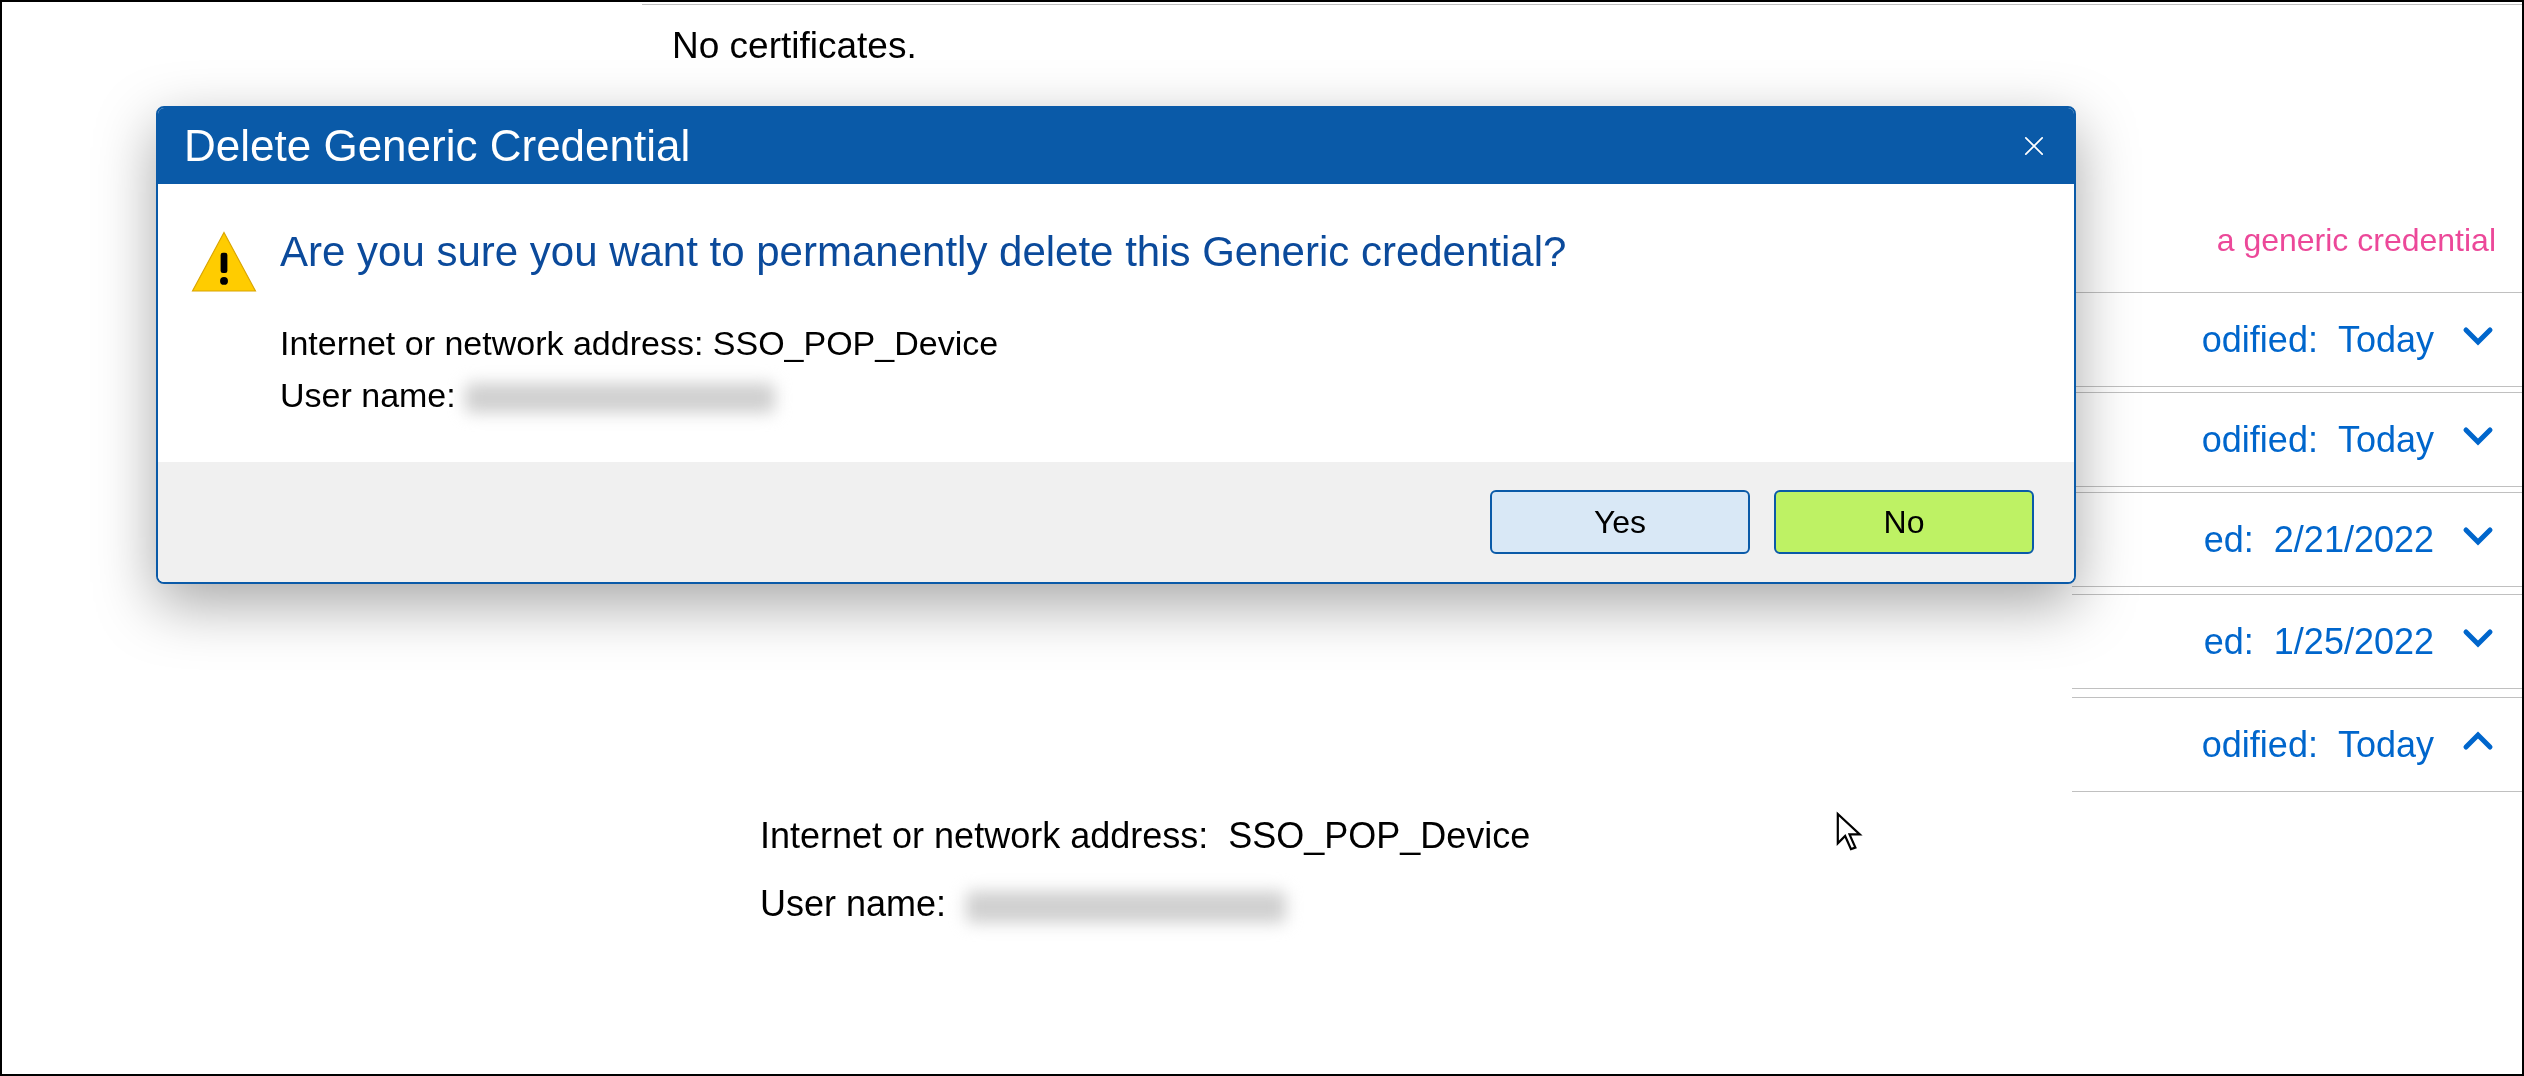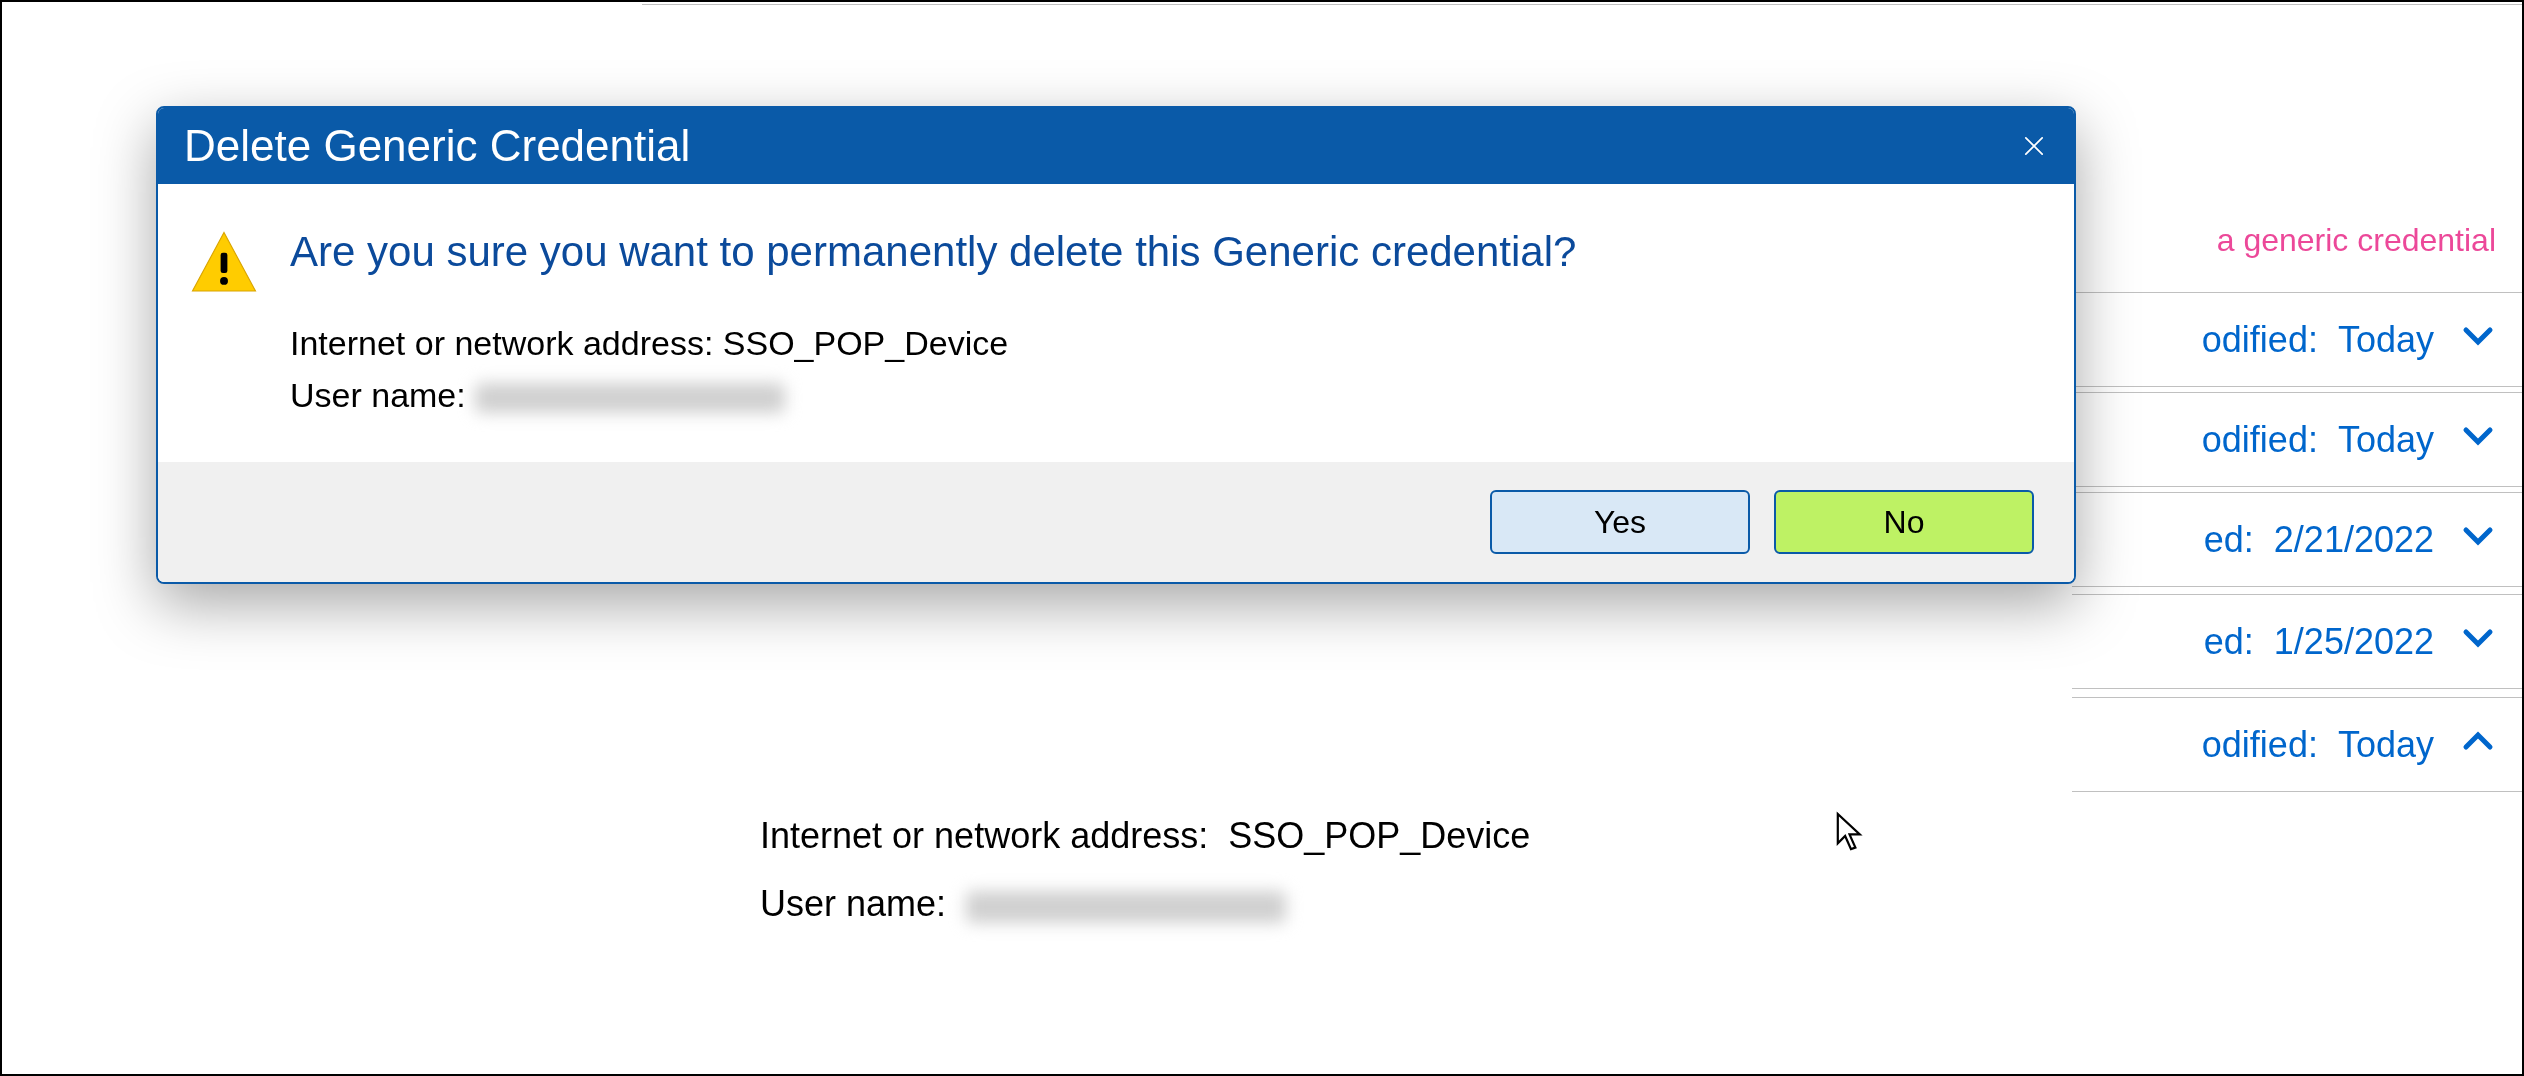--- a/index.html
+++ b/index.html
@@ -117,21 +117,21 @@
       display: flex;
       align-items: center;
       justify-content: center;
       cursor: pointer;
       color: #fff;
     }
     .modal-close svg { width: 28px; height: 28px; }
     .modal-body {
       display: flex;
       padding: 40px 40px 40px 30px;
-      gap: 30px;
+      gap: 20px;
       background: #fff;
     }
     .warn-icon {
       flex-shrink: 0;
       margin-top: 4px;
     }
     .warn-icon svg { width: 72px; height: 72px; }
     .modal-text { flex: 1; }
     .modal-heading {
       font-size: 42px;
@@ -185,20 +185,21 @@
       z-index: 200;
       pointer-events: none;
     }
     .cursor svg { width: 36px; height: 44px; }
   </style>
 </head>
 <body>
 
 <div class="bg-content">
   <hr class="bg-hr">
+  <div class="no-certs">No certificates.</div>
 
   <div class="add-cred-link">a generic credential</div>
 
   <div class="cred-row row1">
     <span class="modified-label">odified:</span>
     <span class="modified-value">Today</span>
     <span class="chevron">
       <svg viewBox="0 0 24 24">
           <path d="M6 9l6 6 6-6" stroke="#0066cc" stroke-width="2.5" fill="none" stroke-linecap="round"></path>
         </svg>

